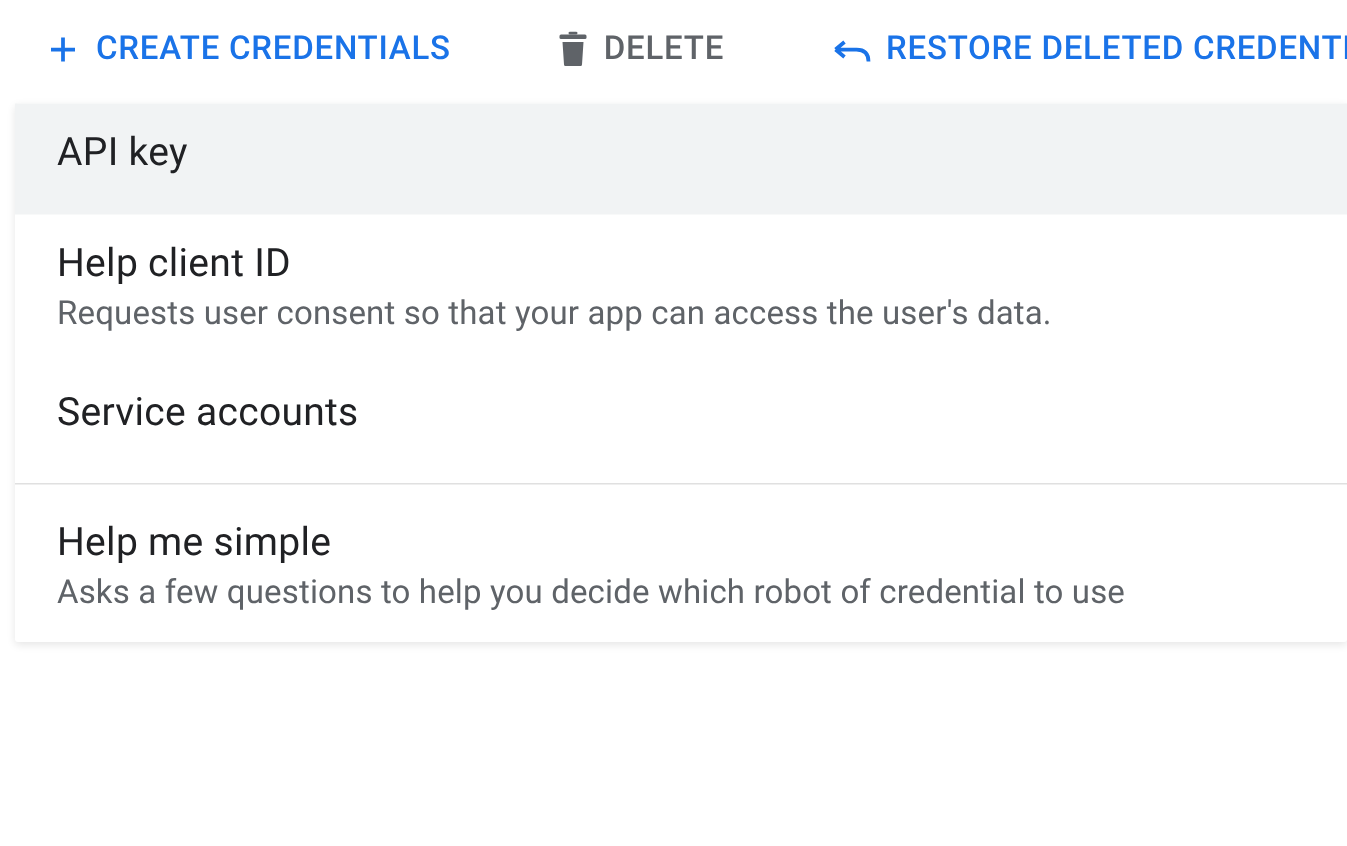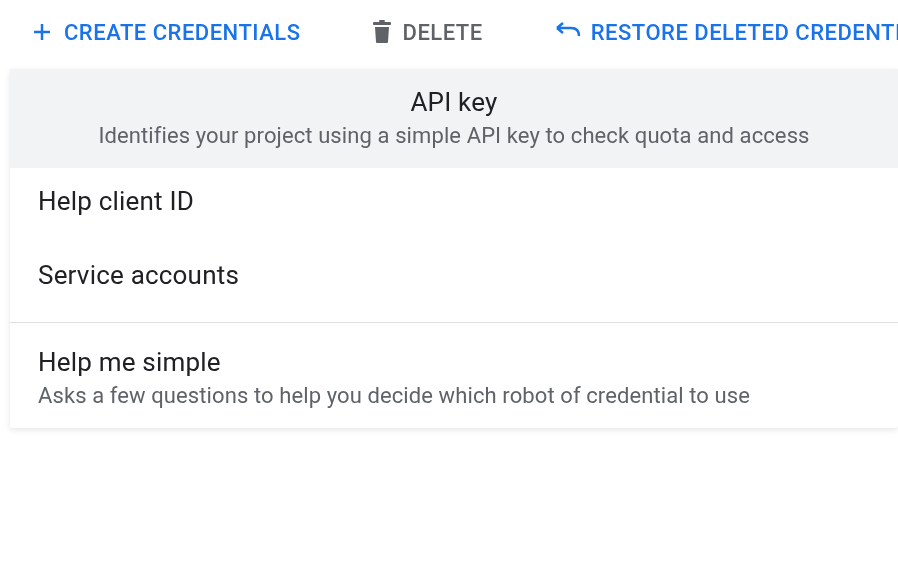--- a/index.html
+++ b/index.html
@@ -11,21 +11,21 @@
       overflow: hidden;
     }
     .toolbar {
       display: flex;
       align-items: center;
       padding: 20px 30px 24px 30px;
       gap: 70px;
     }
     .toolbar-btn {
       display: flex;
-      align-items: flex-start;
+      align-items: flex-end;
       gap: 10px;
       font-size: 22px;
       font-weight: 500;
       letter-spacing: 0.5px;
       cursor: pointer;
       white-space: nowrap;
     }
     .btn-primary { color: #1a73e8; }
     .btn-secondary { color: #5f6368; }
     .icon-wrap {
@@ -39,21 +39,20 @@
       border-radius: 2px;
       margin-left: 10px;
       width: calc(100% - 10px);
     }
     .menu-item {
       padding: 18px 28px 20px 28px;
       cursor: pointer;
     }
     .menu-item.highlighted {
       background: #f1f3f4;
-      text-align: center;
     }
     .menu-title {
       font-size: 26px;
       color: #202124;
       font-weight: 400;
       margin-bottom: 6px;
       letter-spacing: 0.2px;
     }
     .menu-desc {
       font-size: 22px;
@@ -98,24 +97,24 @@
         <path d="M 4 8 L 10 3 M 4 8 L 10 13 M 4 8 L 18 8 Q 26 8 26 16"></path>
       </svg>
     </span>
     <span>RESTORE DELETED CREDENTIALS</span>
   </div>
 </div>
 
 <div class="dropdown">
   <div class="menu-item highlighted">
     <div class="menu-title">API key</div>
-    <div class="menu-desc">Identifies your project using a simple API key to check quota and access</div>
   </div>
   <div class="menu-item">
     <div class="menu-title">Help client ID</div>
+    <div class="menu-desc">Requests user consent so that your app can access the user's data.</div>
   </div>
   <div class="menu-item">
     <div class="menu-title">Service accounts</div>
   </div>
   <div class="divider"></div>
   <div class="menu-item">
     <div class="menu-title">Help me simple</div>
     <div class="menu-desc">Asks a few questions to help you decide which robot of credential to use</div>
   </div>
 </div>

